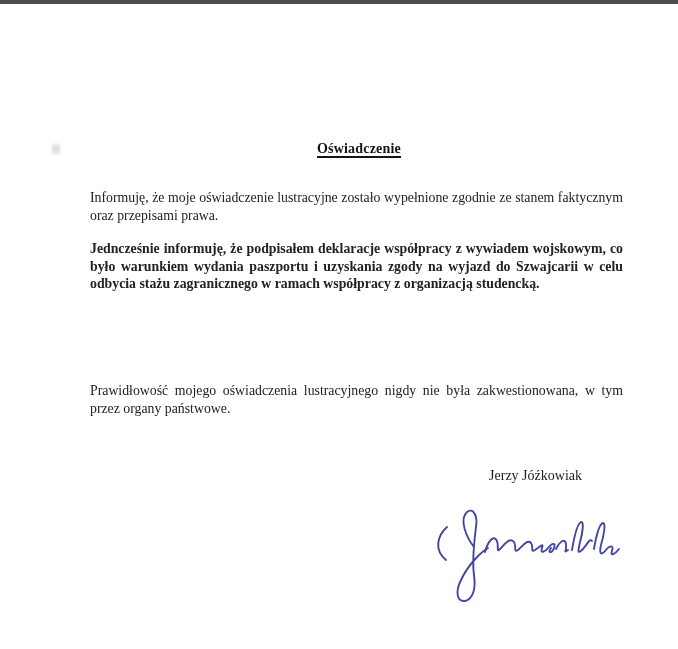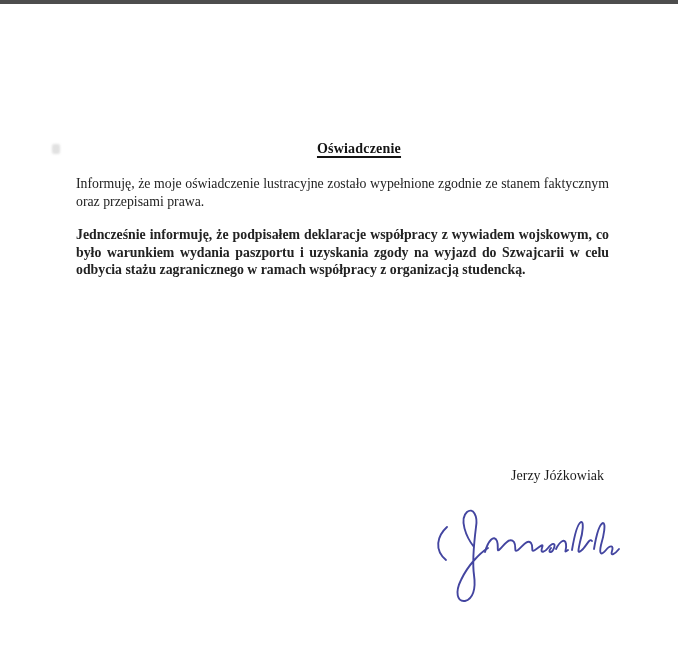--- a/index.html
+++ b/index.html
@@ -47,34 +47,34 @@
     color: #141414;
     text-decoration: underline;
     text-decoration-thickness: 1.5px;
     text-underline-offset: 3px;
     letter-spacing: 0.2px;
   }
   .para {
     position: absolute;
     left: 76px;
     width: 533px;
-    margin: 0;
+    margin: 14px;
     font-size: 13.8px;
     line-height: 17.7px;
     text-align: justify;
     color: #222222;
   }
   .para-1 { top: 175px; }
   .para-2 { top: 226px; font-weight: bold; }
   .para-3 { top: 290px; }
   .para-4 { top: 368px; }
   .signatory-name {
     position: absolute;
     top: 468px;
-    left: 82px;
+    left: 60px;
     width: 522px;
     text-align: right;
     font-size: 14px;
     color: #1c1c1c;
   }
   .signature-svg {
     position: absolute;
     left: 428px;
     top: 502px;
     width: 200px;
@@ -96,20 +96,21 @@
 
   <div class="scan-smudge"></div>
 
   <h1 class="doc-title">Oświadczenie</h1>
 
   <p class="para para-1">Informuję, że moje oświadczenie lustracyjne zostało wypełnione zgodnie ze stanem faktycznym oraz przepisami prawa.</p>
 
   <p class="para para-2">Jedncześnie informuję, że podpisałem deklaracje współpracy z wywiadem wojskowym, co było warunkiem wydania paszportu i uzyskania zgody na wyjazd do Szwajcarii w celu odbycia stażu zagranicznego w ramach współpracy z organizacją studencką.</p>
 
 
+  <p class="para para-4">Prawidłowość mojego oświadczenia lustracyjnego nigdy nie była zakwestionowana, w tym przez organy państwowe.</p>
 
   <div class="signatory-name">Jerzy Jóźkowiak</div>
 
   <svg class="signature-svg" viewBox="0 0 200 110" xmlns="http://www.w3.org/2000/svg">
 
     <path d="M19,25 C9,34 6,48 18,58" stroke="#4345a0"></path>
 
     <path d="M46,45 C38,35 31,17 39,10 C45,5 50,14 48,25 C46,41 44,59 46,73 C48,87 45,97 37,99 C29,100 27,90 33,78 C40,63 52,51 60,46" stroke="#4345a0"></path>
 
     <path d="M57,50 C60,39 66,32 69,39 C71,45 68,51 72,47 C78,41 82,35 86,40 C89,45 85,51 90,48 C95,44 99,37 103,41 C106,45 102,51 107,48 C112,45 116,40 114,46 C112,52 117,50 120,46 C124,41 128,40 126,46 C124,52 119,51 123,46" stroke="#4345a0"></path>

